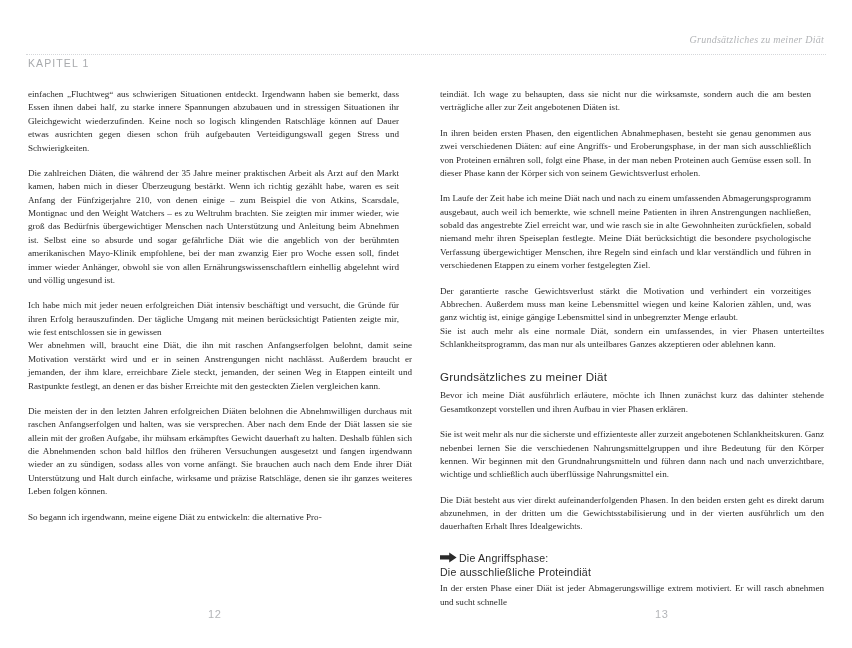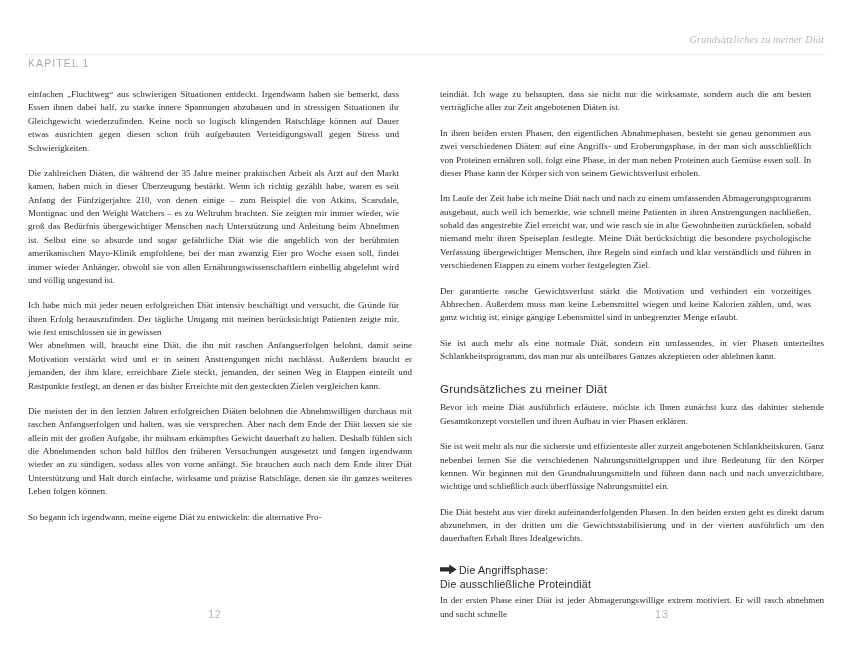--- a/index.html
+++ b/index.html
@@ -62,21 +62,21 @@
     height: 500px;
     display: flex;
     flex-direction: row;
   }
   .page {
     display: flex;
     flex-direction: column;
     flex: 1 1 0;
   }
   .page-left  { padding-left: 28px;  padding-right: 14px; }
-  .page-right { padding-left: 14px;  padding-right: 28px; gap: 12px; }
+  .page-right { padding-left: 14px;  padding-right: 28px; }
 
   .col {
     flex: 1 1 0;
     min-width: 0;
   }
   .col-a { margin-right: 13px; }
   .col-b { margin-left: 0px; }
 
   p {
     margin: 0;

